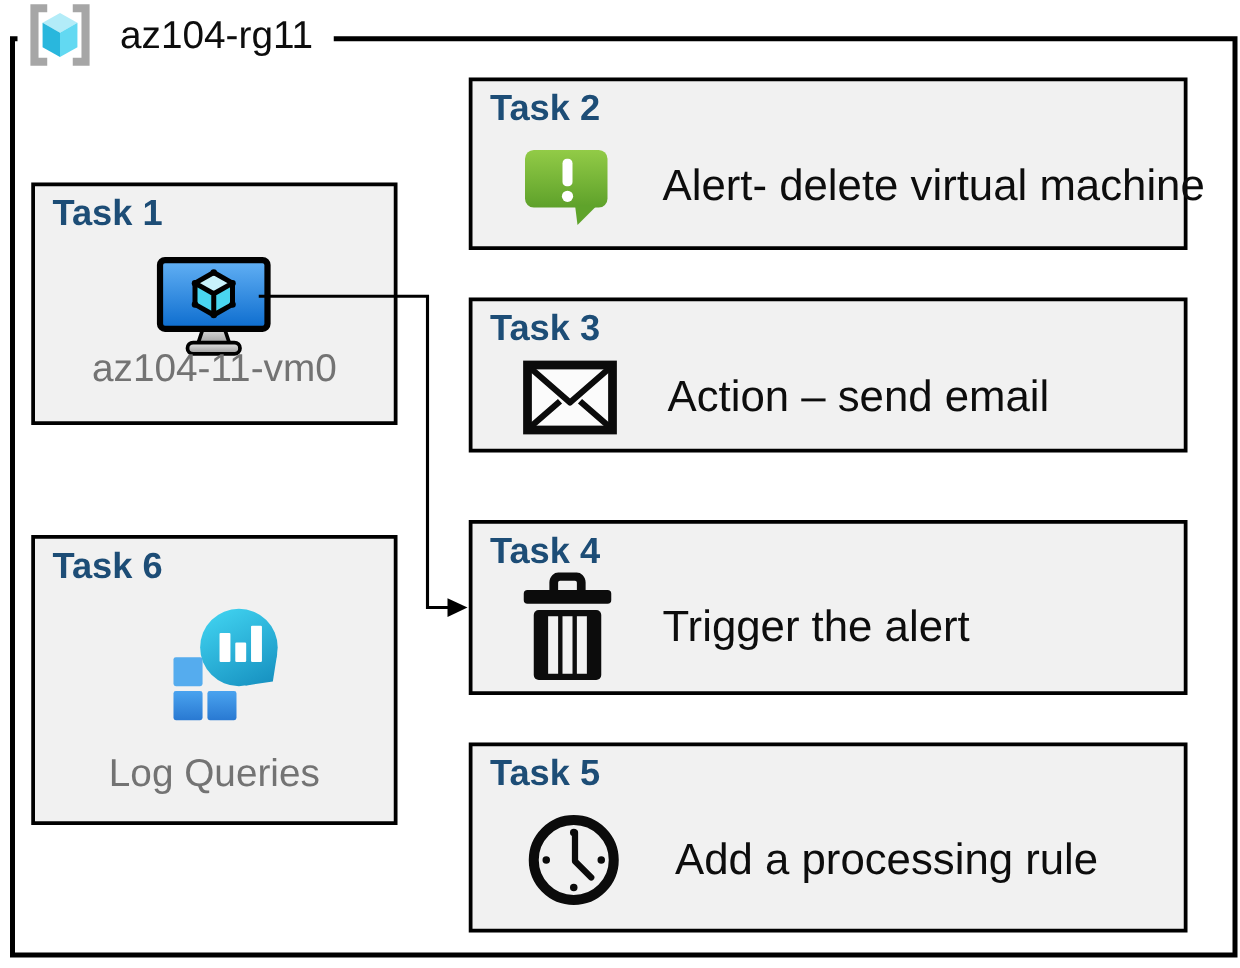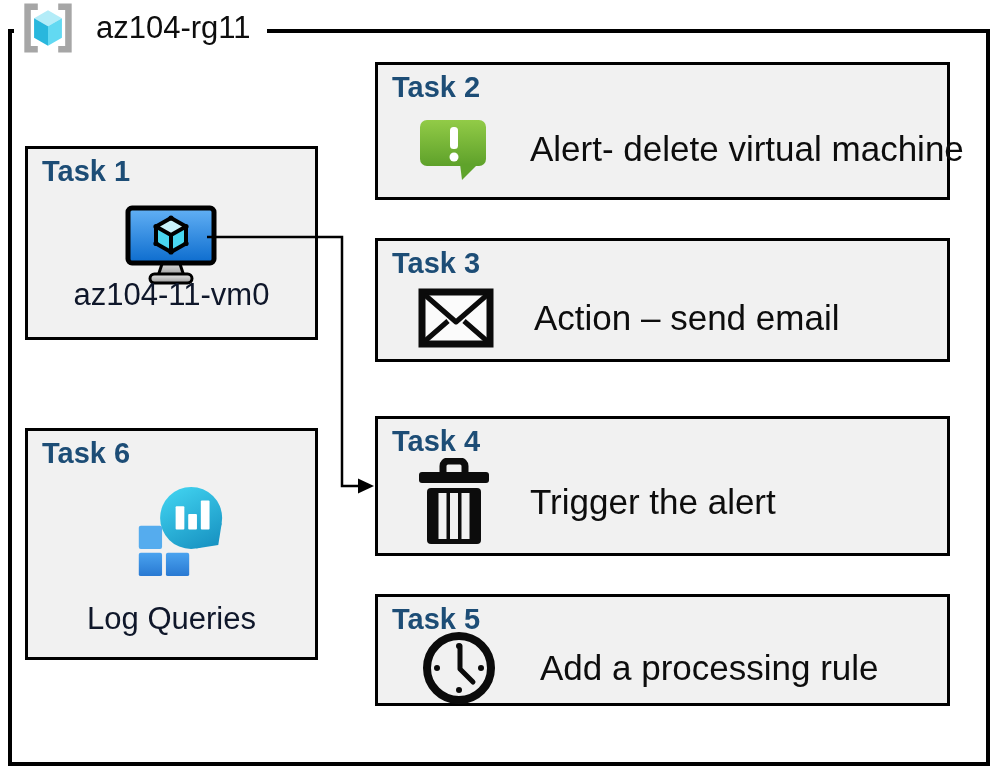--- a/index.html
+++ b/index.html
@@ -26,21 +26,21 @@
     position:absolute;left:14px;top:6px;
     font-size:29px;font-weight:bold;color:#1d4d76;white-space:nowrap;
   }
   .icon-row{
     position:absolute;left:40px;top:42px;right:8px;bottom:6px;
     display:flex;align-items:center;gap:40px;
   }
   .row-label{font-size:35px;color:#0d0d0d;white-space:nowrap;}
   .center-label{
     position:absolute;left:0;right:0;text-align:center;
-    font-size:31px;color:#0f172a;white-space:nowrap;
+    font-size:31px;color:#737373;white-space:nowrap;
   }
   .vm-icon-wrap{position:absolute;left:97px;top:56px;}
   .log-icon-wrap{position:absolute;left:103px;top:54px;}
   .connector-svg{position:absolute;left:200px;top:225px;z-index:4;pointer-events:none;}
   svg{display:block;}
 </style>
 </head>
 <body>
 
 <div class="frame"></div>
@@ -162,21 +162,21 @@
         <rect x="20.5" y="35" width="8" height="46" fill="#f1f1f1"></rect>
         <rect x="32" y="35" width="8" height="46" fill="#f1f1f1"></rect>
         <rect x="43.5" y="35" width="8" height="46" fill="#f1f1f1"></rect>
       </svg>
     </span>
     <span class="row-label">Trigger the alert</span>
   </div>
   <div class="task-title">Task 4</div>
 </div>
 
-<div class="task-box" style="left:375px;top:594px;width:575px;height:112px;">
+<div class="task-box" style="left:375px;top:594px;width:575px;height:152px;">
   <div class="task-title">Task 5</div>
   <div class="icon-row">
     <span>
       <svg width="82" height="78" viewBox="0 0 82 78">
         <circle cx="41" cy="39" r="32" fill="none" stroke="#0b0b0b" stroke-width="8"></circle>
         <circle cx="41" cy="17" r="3" fill="#0b0b0b"></circle>
         <circle cx="63" cy="39" r="3" fill="#0b0b0b"></circle>
         <circle cx="41" cy="61" r="3" fill="#0b0b0b"></circle>
         <circle cx="19" cy="39" r="3" fill="#0b0b0b"></circle>
         <path d="M42 17 L42 40 L55 53" fill="none" stroke="#0b0b0b" stroke-width="5" stroke-linecap="round" stroke-linejoin="round"></path>

